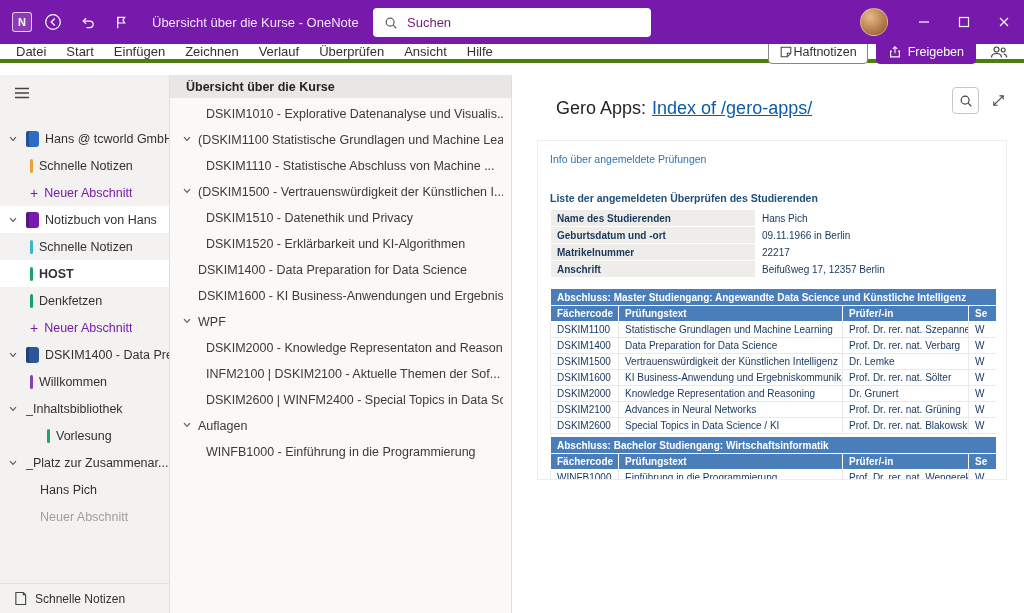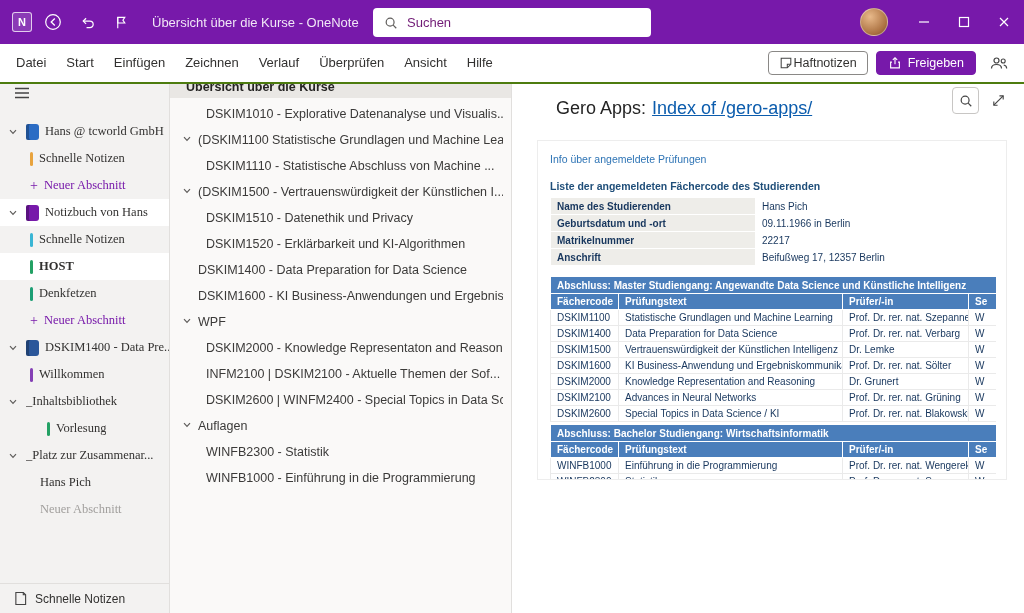--- a/index.html
+++ b/index.html
@@ -13,32 +13,32 @@
   .app-icon{width:20px;height:20px;border-radius:3px;background:rgba(255,255,255,.15);border:1px solid rgba(255,255,255,.75);display:flex;align-items:center;justify-content:center;font-weight:700;font-size:11px;color:#fff;cursor:pointer;}
   .tb-btn{background:none;border:none;width:26px;height:26px;display:flex;align-items:center;justify-content:center;cursor:pointer;padding:0;}
   .tb-title{font-size:13px;color:#f1e6f7;margin-left:10px;white-space:nowrap;}
   .tb-search{position:absolute;left:50%;top:8px;transform:translateX(-50%);width:278px;height:29px;background:#fff;border-radius:4px;display:flex;align-items:center;gap:9px;padding:0 11px;cursor:text;}
   .tb-search-text{font-size:13px;color:#701a75;}
   .tb-right{margin-left:auto;display:flex;align-items:center;height:100%;}
   .avatar{width:28px;height:28px;border-radius:50%;background:radial-gradient(circle at 35% 30%,#e8b98a,#a96f3f 70%,#6e4426);margin-right:16px;cursor:pointer;border:1px solid rgba(255,255,255,.4);}
   .winbtn{width:40px;height:44px;background:none;border:none;display:flex;align-items:center;justify-content:center;cursor:pointer;}
 
   
-  .menubar{position:absolute;top:44px;left:0;right:0;height:40px;background:#fff;border-bottom:2px solid #4d7c0f;display:flex;align-items:center;padding:0 10px 0 6px;z-index:4;}
+  .menubar{position:absolute;top:44px;left:0;right:0;height:19px;background:#fff;border-bottom:4px solid #4d7c0f;display:flex;align-items:center;padding:0 10px 0 6px;z-index:4;}
   .menu-items{display:flex;align-items:center;}
   .menu-item{font-size:13px;color:#323130;padding:0 10px;line-height:30px;cursor:pointer;white-space:nowrap;}
   .menu-right{margin-left:auto;display:flex;align-items:center;gap:8px;}
   .btn-outline{display:flex;align-items:center;height:24px;padding:0 10px;background:#fff;border:1px solid #8a8886;border-radius:4px;font-size:12.5px;color:#323130;cursor:pointer;font-family:inherit;}
   .btn-primary{display:flex;align-items:center;gap:6px;height:24px;padding:0 11px;background:#7719aa;border:1px solid #7719aa;border-radius:4px;font-size:12.5px;color:#fff;cursor:pointer;font-family:inherit;}
   .icon-btn{background:none;border:none;width:30px;height:24px;display:flex;align-items:center;justify-content:center;cursor:pointer;}
 
   
   .sidebar{position:absolute;top:75px;left:0;bottom:0;width:170px;background:#f3f2f1;border-right:1px solid #e1dfdd;overflow:hidden;}
   .hamburger{background:none;border:none;padding:10px 0 6px 14px;cursor:pointer;display:block;}
-  .nb-tree{margin-top:8px;font-family:Liberation Serif, serif;}
+  .nb-tree{margin-top:15px;}
   .sb-row{height:27px;display:flex;align-items:center;gap:6px;padding-left:8px;font-size:12.5px;color:#323130;cursor:pointer;white-space:nowrap;overflow:hidden;}
   .sb-row .chev{width:12px;flex:none;display:flex;align-items:center;}
   .book{width:13px;height:16px;flex:none;border-radius:2px 3px 3px 2px;box-shadow:inset 3px 0 0 rgba(0,0,0,.25);}
   .bar{width:3px;height:14px;flex:none;border-radius:1.5px;}
   .sb-section{padding-left:30px;}
   .sb-new-section{padding-left:30px;color:#7719aa;}
   .sb-new-section .plus{font-size:14px;line-height:1;flex:none;}
   .sb-group{}
   .sb-plain{padding-left:40px;}
   .sb-disabled{padding-left:40px;color:#a19f9d;cursor:default;}
@@ -59,21 +59,21 @@
   .pg-label{overflow:hidden;}
 
   
   .contentpane{position:absolute;top:75px;left:512px;right:0;bottom:0;background:#fff;}
   .content-tools{position:absolute;top:12px;right:12px;display:flex;align-items:center;gap:6px;z-index:2;}
   .search-btn{width:27px;height:27px;border:1px solid #c8c6c4;border-radius:4px;background:#fff;display:flex;align-items:center;justify-content:center;cursor:pointer;color:#454545;}
   .expand-btn{width:27px;height:27px;border:none;background:none;display:flex;align-items:center;justify-content:center;cursor:pointer;color:#454545;}
   .page-header{padding:23px 40px 0 44px;font-size:18px;color:#242424;white-space:nowrap;}
   .page-header a{color:#0b5cad;margin-left:6px;cursor:pointer;text-decoration:underline;}
   .embed{position:absolute;top:65px;left:25px;width:470px;height:340px;border:1px solid #ededed;padding:12px;overflow:hidden;background:#fff;}
-  .info-link{color:#2e74b5;font-size:10.5px;margin-bottom:15px;cursor:pointer;}
+  .info-link{color:#2e74b5;font-size:10.5px;margin-bottom:27px;cursor:pointer;}
   .list-title{color:#1f4e79;font-size:10.5px;font-weight:700;margin-bottom:5px;}
   .student-table{border-collapse:separate;border-spacing:1px;font-size:10px;margin-bottom:10px;width:100%;}
   .si-label{background:#eeede9;color:#17365d;font-weight:700;width:204px;padding:2.5px 6px;text-align:left;}
   .si-value{color:#17365d;padding:2.5px 6px;text-align:left;}
   .exam-tables{overflow:hidden;width:446px;}
   .exam-table{border-collapse:collapse;table-layout:fixed;width:486px;font-size:10px;}
   .exam-table + .exam-table{margin-top:2px;}
   .et-title{background:#4a7ebb;color:#fff;font-weight:700;text-align:left;padding:2.5px 6px;border:1px solid #fff;white-space:nowrap;overflow:hidden;}
   .et-col{background:#4a7ebb;color:#fff;font-weight:700;text-align:left;padding:2px 6px;border:1px solid #fff;white-space:nowrap;overflow:hidden;margin-top:30px;}
   .exam-table td{color:#17365d;background:#fff;border:1px solid #eaeaea;padding:2px 6px;white-space:nowrap;overflow:hidden;text-align:left;}
@@ -339,24 +339,20 @@
         <div class="pg-row">
           <span class="chev-slot">
             <span><svg width="10" height="10" viewBox="0 0 10 10">
                 <path d="M2 3.2L5 6.4 8 3.2" fill="none" stroke="#5f5d5b" stroke-width="1.2"></path>
               </svg></span>
           </span>
           <span class="pg-label">Auflagen</span>
         </div>
         <div class="pg-row pg-lvl1">
           <span class="chev-slot"></span>
-          <span class="pg-label">WINFB2300 - Statistik</span>
-        </div>
-        <div class="pg-row pg-lvl1">
-          <span class="chev-slot"></span>
           <span class="pg-label">WINFB1000 - Einführung in die Programmierung</span>
         </div>
       </div>
   </section>
 
   <main class="contentpane">
     <div class="content-tools">
       <button class="search-btn">
         <svg width="14" height="14" viewBox="0 0 16 16">
             <circle cx="7" cy="7" r="4.5" fill="none" stroke="currentColor" stroke-width="1.4"></circle>
@@ -368,21 +364,21 @@
             <path d="M3 13L13 3" stroke="currentColor" stroke-width="1.2"></path>
             <path d="M9 3h4v4M7 13H3V9" fill="none" stroke="currentColor" stroke-width="1.2"></path>
           </svg>
       </button>
     </div>
     <div class="page-header">
       <span>Gero Apps:</span><a>Index of /gero-apps/</a>
     </div>
     <div class="embed">
       <div class="info-link">Info über angemeldete Prüfungen</div>
-      <div class="list-title">Liste der angemeldeten Fächercode des Studierenden</div>
+      <div class="list-title">Liste der angemeldeten Überprüfen des Studierenden</div>
       <table class="student-table">
           <tbody>
             <tr>
               <td class="si-label">Name des Studierenden</td>
               <td class="si-value">Hans Pich</td>
             </tr>
             <tr>
               <td class="si-label">Geburtsdatum und -ort</td>
               <td class="si-value">09.11.1966 in Berlin</td>
             </tr>

